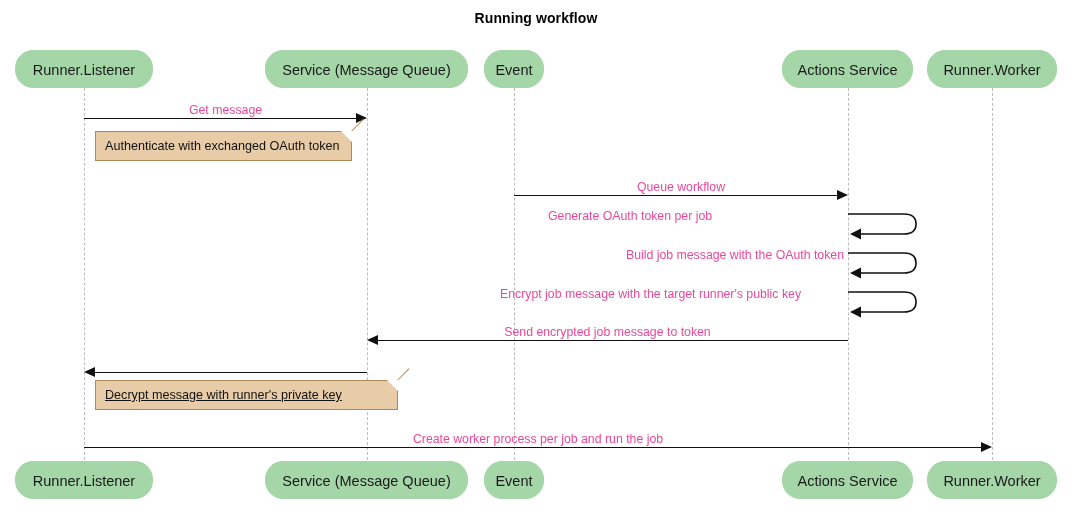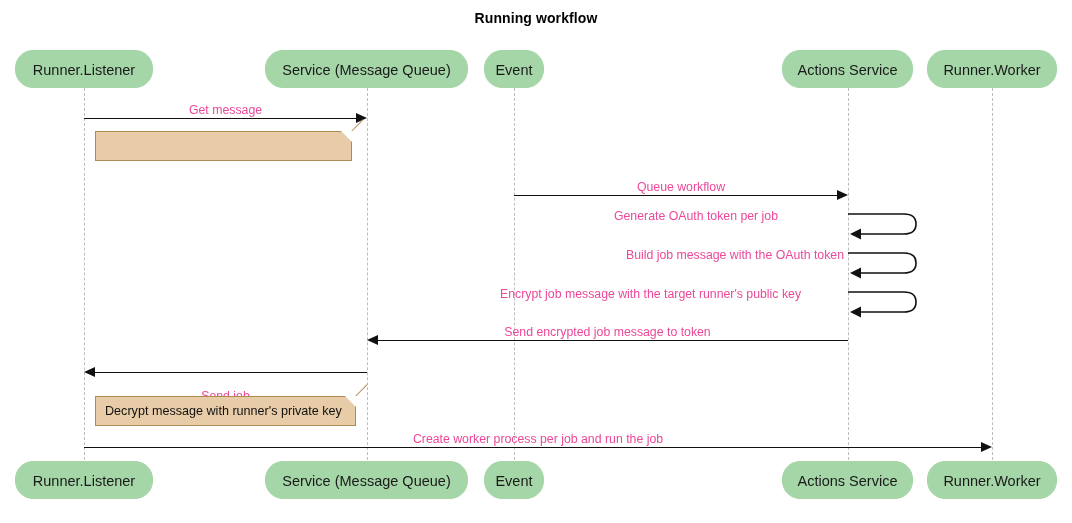--- a/index.html
+++ b/index.html
@@ -155,29 +155,30 @@
   </div>
   <div class="participant" style="left:927px; top:461px; width:130px;">
     <span>Runner.Worker</span>
   </div>
 
   <div class="msg-label" style="left:84px; top:103px; width:283px;">Get message</div>
   <div class="msg-line" style="left:84px; top:118px; width:272px;"></div>
   <div class="arrowhead right" style="left:356px; top:113px;"></div>
 
   <div class="note" style="left:95px; top:131px; width:257px;">
+    <span>Authenticate with exchanged OAuth token</span>
     <span class="fold"></span>
     <span class="fold-edge"></span>
   </div>
 
   <div class="msg-label" style="left:514px; top:180px; width:334px;">Queue workflow</div>
   <div class="msg-line" style="left:514px; top:195px; width:323px;"></div>
   <div class="arrowhead right" style="left:837px; top:190px;"></div>
 
-  <div class="msg-label" style="left:548px; top:209px; width:296px; text-align:center;">Generate OAuth token per job</div>
+  <div class="msg-label" style="left:548px; top:209px; width:296px; text-align:left;">Generate OAuth token per job</div>
   <div class="selfloop" style="left:848px; top:208px;">
     <svg width="76" height="34" viewBox="0 0 76 34">
       <path d="M0,6 L56,6 Q68,6 68,16 Q68,26 56,26 L12,26" fill="none" stroke="#111111" stroke-width="1.6"></path>
       <polygon points="13,20.5 13,31.5 2,26" fill="#111111"></polygon>
     </svg>
   </div>
 
   <div class="msg-label" style="left:548px; top:248px; width:296px; text-align:right;">Build job message with the OAuth token</div>
   <div class="selfloop" style="left:848px; top:247px;">
     <svg width="76" height="34" viewBox="0 0 76 34">
@@ -195,21 +196,21 @@
   </div>
 
   <div class="msg-label" style="left:367px; top:325px; width:481px;">Send encrypted job message to token</div>
   <div class="msg-line" style="left:378px; top:340px; width:470px;"></div>
   <div class="arrowhead left" style="left:367px; top:335px;"></div>
 
   <div class="msg-label" style="left:84px; top:357px; width:283px;margin-top:32px;">Send job</div>
   <div class="msg-line" style="left:95px; top:372px; width:272px;"></div>
   <div class="arrowhead left" style="left:84px; top:367px;"></div>
 
-  <div class="note" style="left:95px; top:396px; width:261px;">
+  <div class="note" style="left:95px; top:380px; width:303px;text-decoration:underline;">
     <span>Decrypt message with runner's private key</span>
     <span class="fold"></span>
     <span class="fold-edge"></span>
   </div>
 
   <div class="msg-label" style="left:84px; top:432px; width:908px;">Create worker process per job and run the job</div>
   <div class="msg-line" style="left:84px; top:447px; width:897px;"></div>
   <div class="arrowhead right" style="left:981px; top:442px;"></div>
 
 </div>

